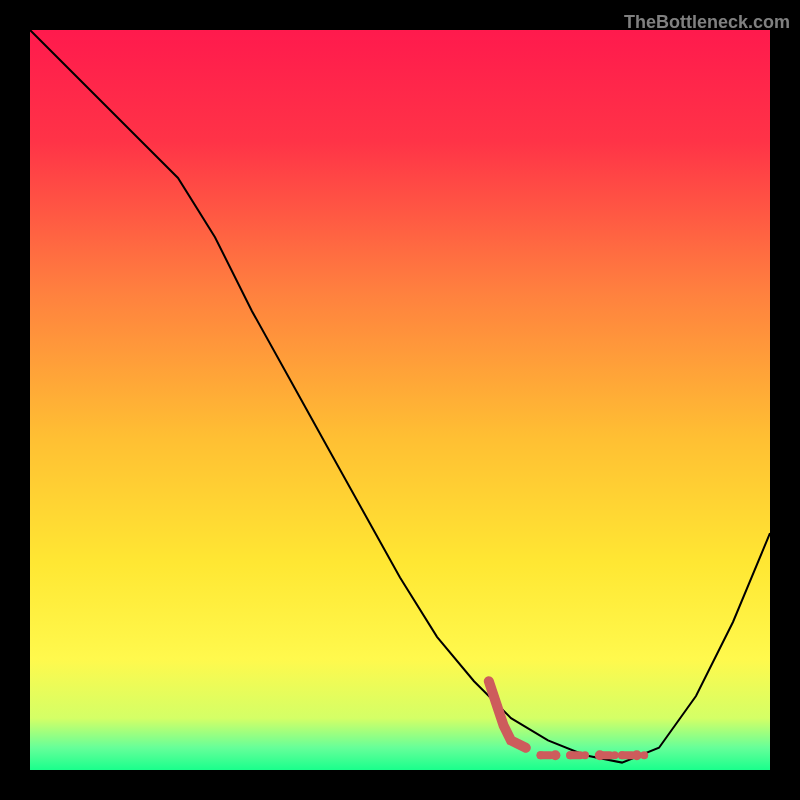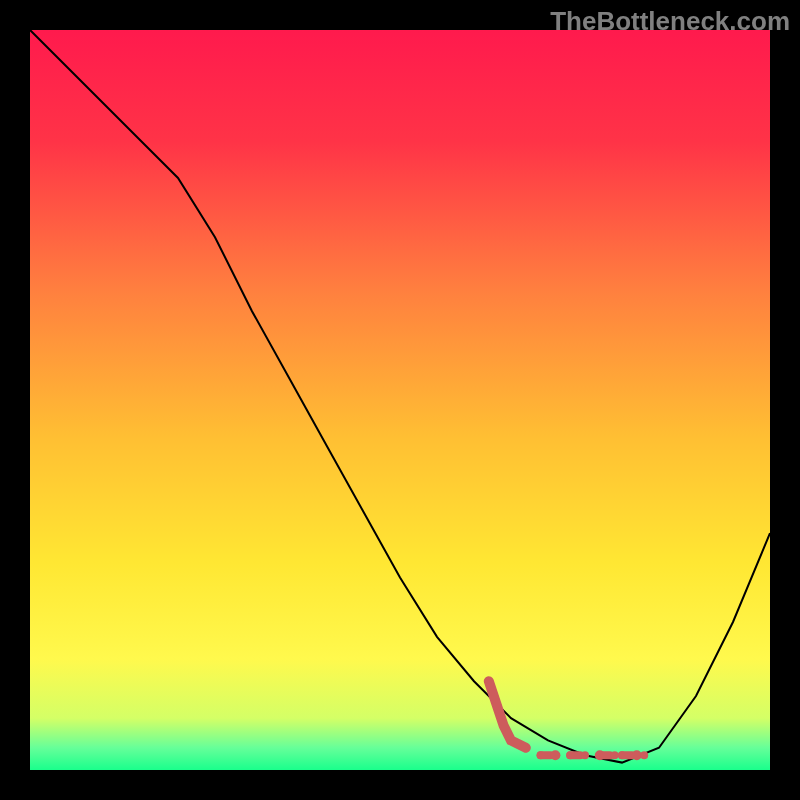--- a/index.html
+++ b/index.html
@@ -11,24 +11,24 @@
     position: relative;
     font-family: Arial, sans-serif;
   }
   .chart-container {
     width: 800px;
     height: 800px;
     position: relative;
   }
   .watermark {
     position: absolute;
-    top: 6px;
+    top: 12px;
     right: 10px;
     color: #808080;
-    font-size: 26px;
+    font-size: 18px;
     font-weight: bold;
     z-index: 10;
     text-align: right;
   }
   svg {
     display: block;
   }
 </style>
 </head>
 <body>

